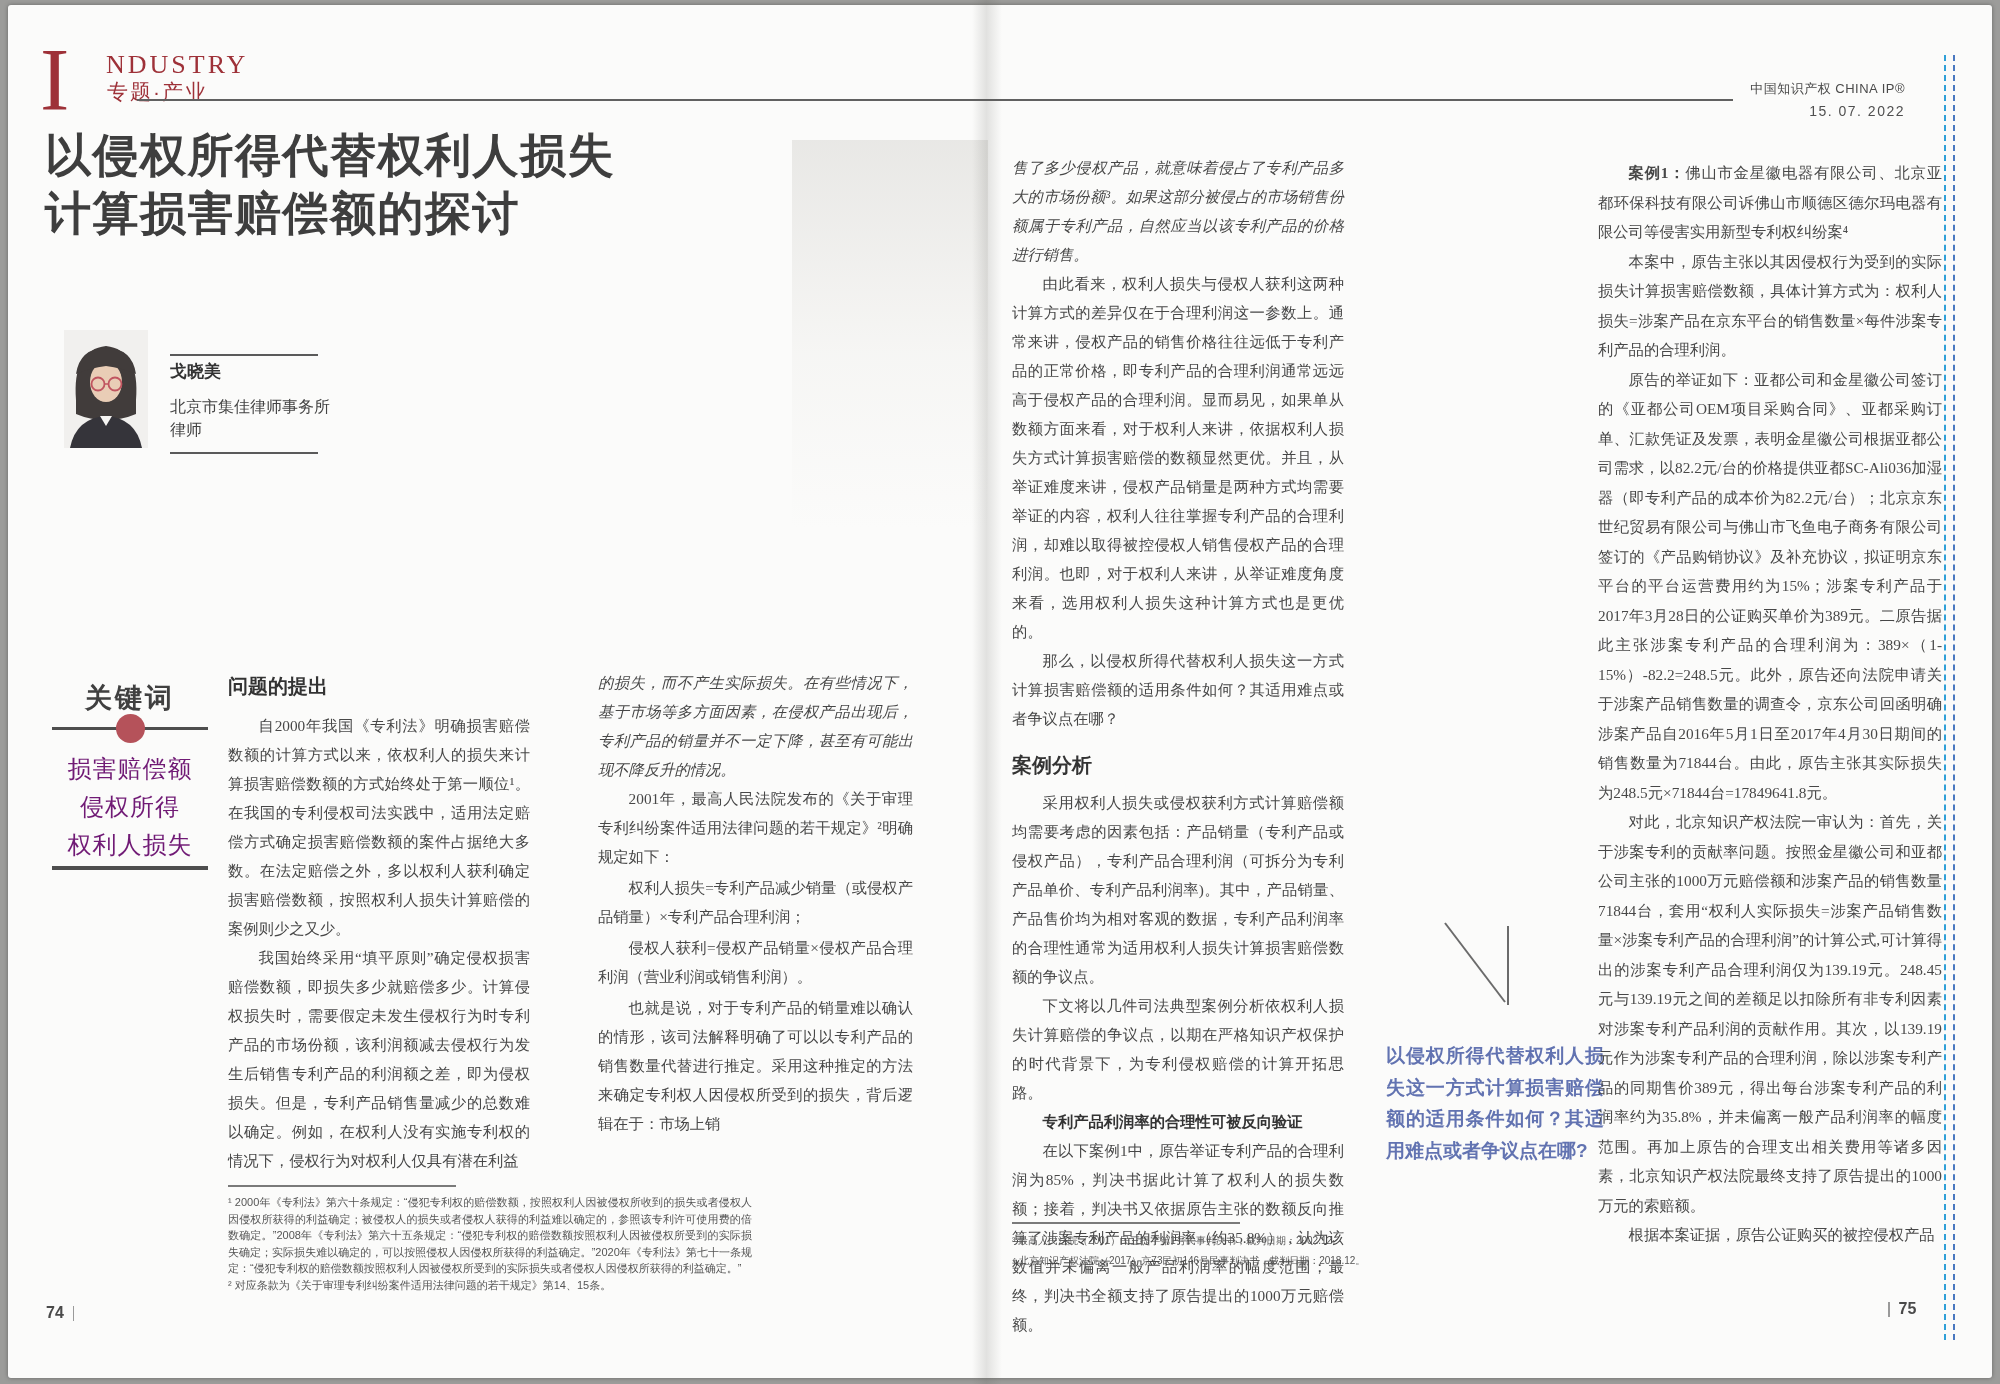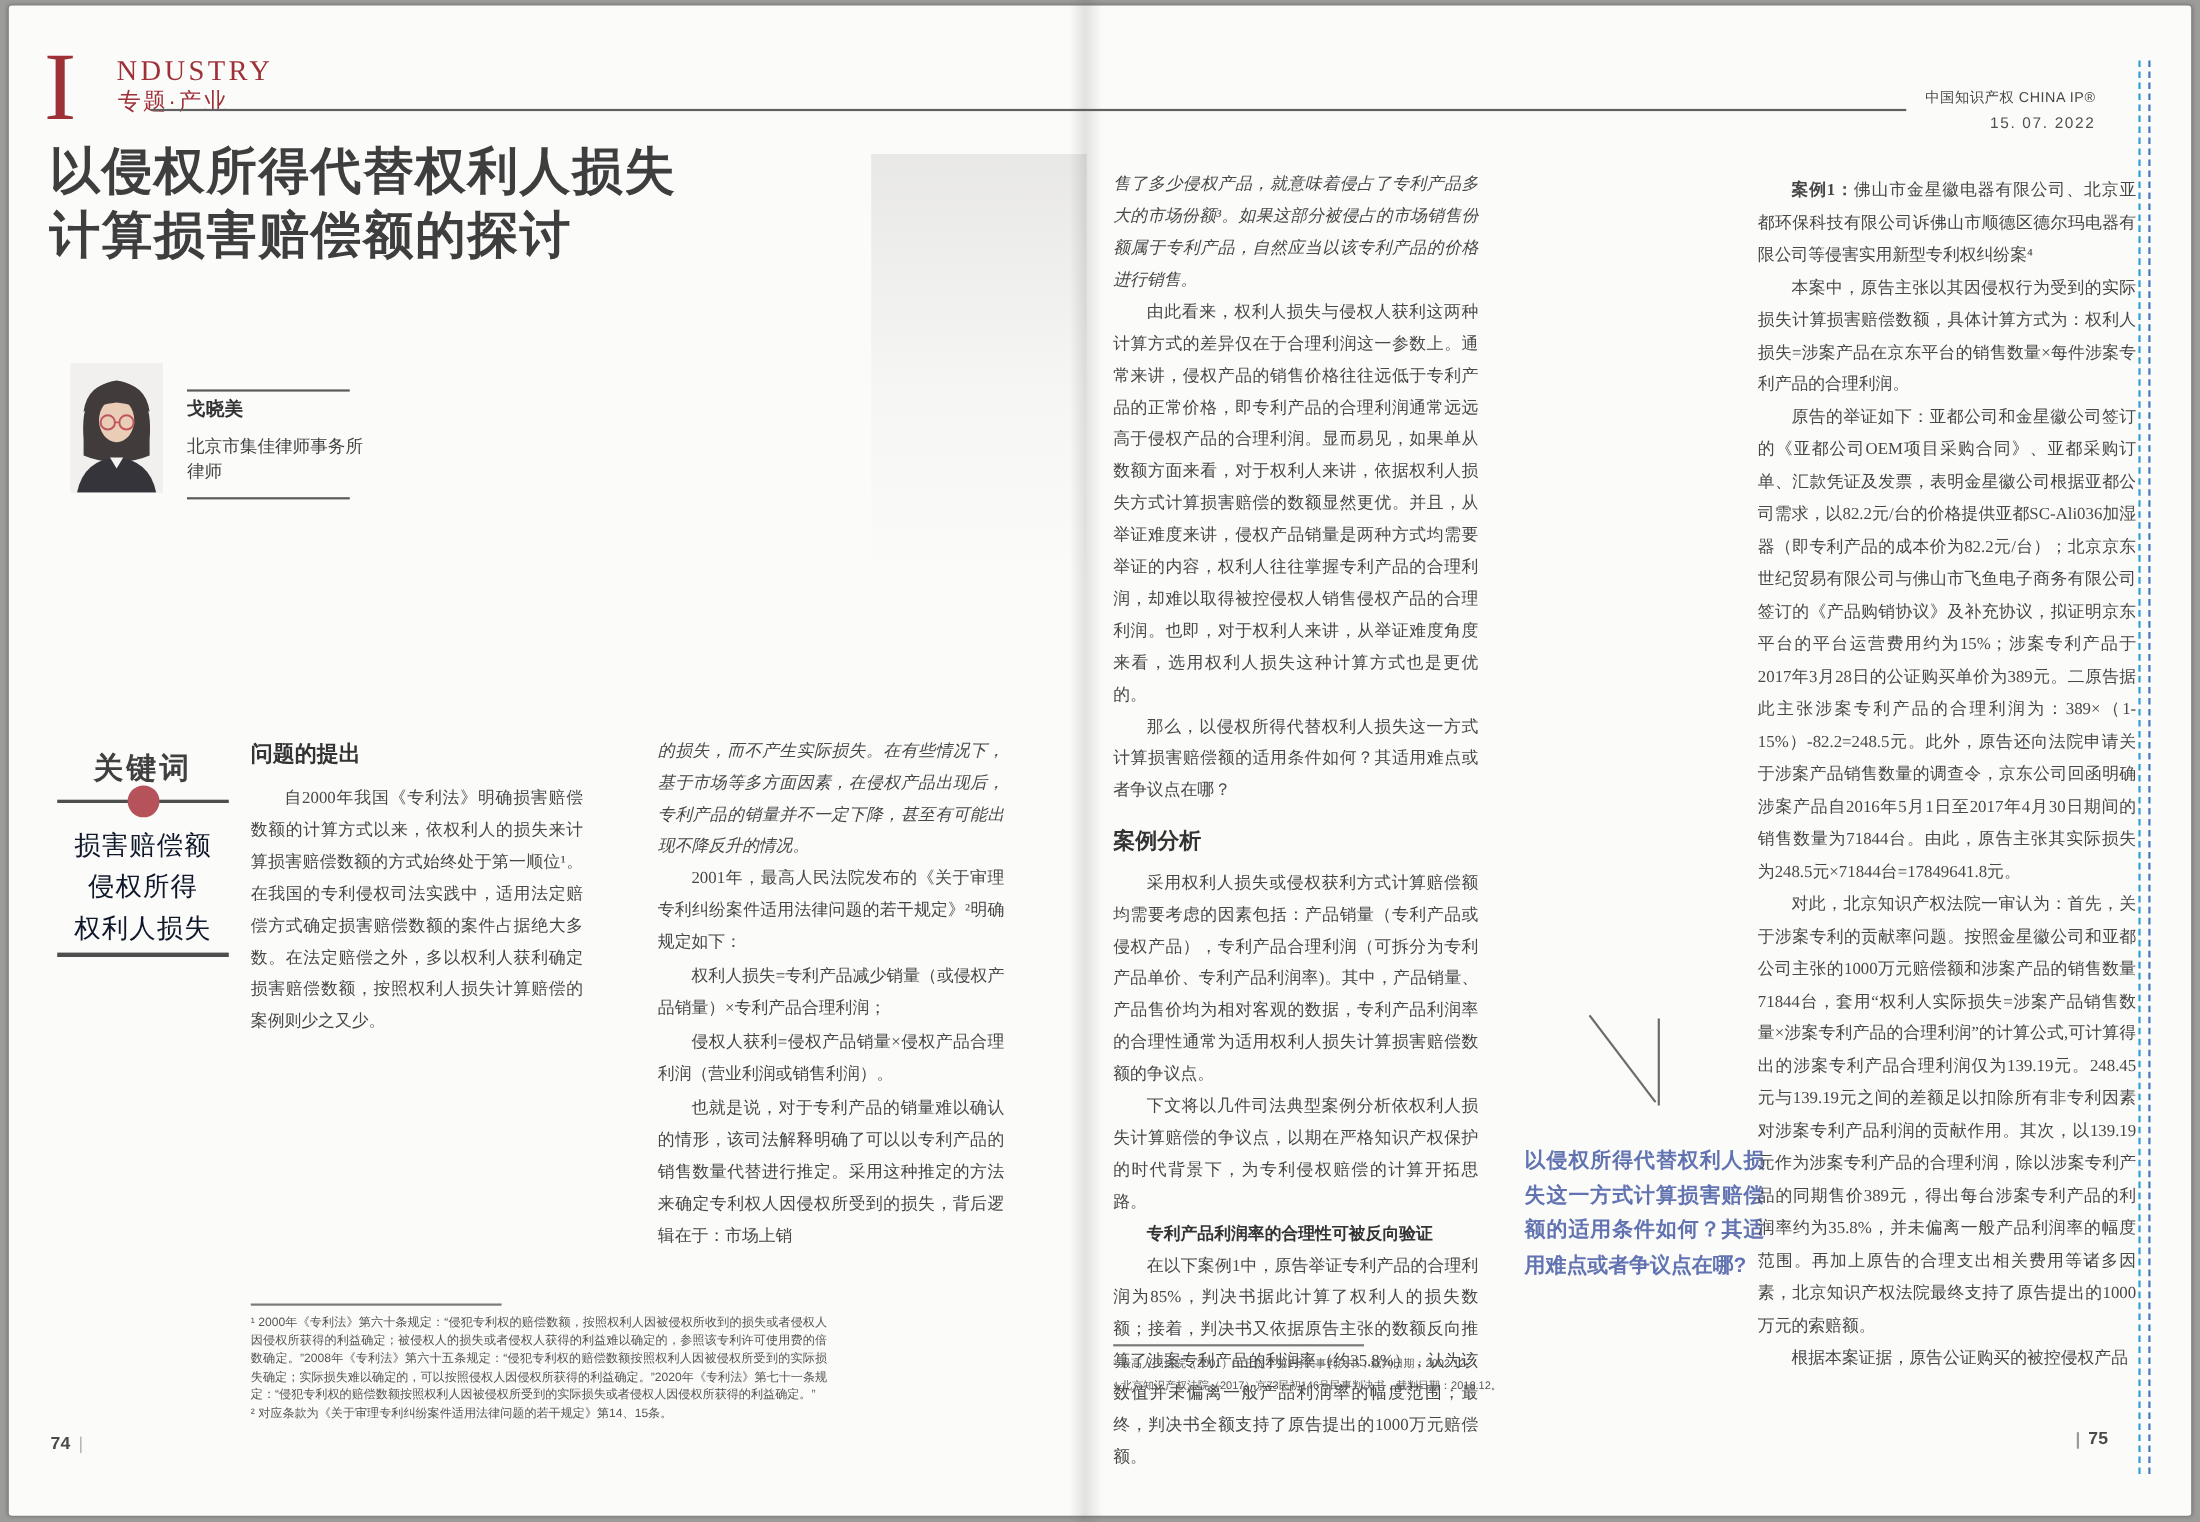--- a/index.html
+++ b/index.html
@@ -19,21 +19,21 @@
   
   .title{left:45px;top:126px;width:680px;font-size:46px;font-weight:bold;line-height:58px;letter-spacing:1.5px;color:#3e3e3e;}
   .photo{left:64px;top:330px;width:84px;height:118px;background:#f1f0ee;overflow:hidden;}
   .a-line{left:170px;width:148px;height:2px;background:#5a5a5a;}
   .a-name{left:170px;top:360px;font-size:17px;font-weight:bold;color:#333;}
   .a-aff{left:170px;top:395px;width:170px;font-size:16px;line-height:23px;color:#444;}
   
   .kw-h{left:50px;top:680px;width:160px;text-align:center;font-family:"Liberation Serif",serif;font-weight:bold;font-size:27px;letter-spacing:3px;color:#404040;}
   .kw-topline{left:52px;top:727px;width:156px;height:3px;background:#4e4e4e;}
   .kw-dot{left:116px;top:714px;width:29px;height:29px;border-radius:50%;background:#b5525a;}
-  .kw-items{left:40px;top:750px;width:180px;text-align:center;font-family:"Liberation Serif",serif;font-size:24px;line-height:38px;letter-spacing:1px;color:#0f172a;}
+  .kw-items{left:40px;top:750px;width:180px;text-align:center;font-family:"Liberation Serif",serif;font-size:24px;line-height:38px;letter-spacing:1px;color:#701a75;}
   .kw-botline{left:52px;top:866px;width:156px;height:4px;background:#4e4e4e;}
   
   .col{font-family:"Liberation Serif",serif;font-size:15.3px;line-height:29px;text-align:justify;color:#474747;}
   .col p{margin:0;text-indent:2em;}
   .col p.noind{text-indent:0;font-style:italic;}
   .col p.formula{margin:2px 0;}
   .col-h{font-family:"Liberation Sans",sans-serif;font-size:20px;font-weight:bold;color:#333;text-indent:0 !important;}
   .sub-h{font-family:"Liberation Sans",sans-serif;font-weight:bold;color:#333;}
   .c1L{left:228px;top:672px;width:302px;height:505px;}
   .c1L .col-h{margin-bottom:10px;}
@@ -109,20 +109,21 @@
   <div class="abs kw-items">
     <div>损害赔偿额</div>
     <div>侵权所得</div>
     <div>权利人损失</div>
   </div>
   <div class="abs kw-botline"></div>
 
   <div class="abs col c1L">
     <div class="col-h">问题的提出</div>
     <p>自2000年我国《专利法》明确损害赔偿数额的计算方式以来，依权利人的损失来计算损害赔偿数额的方式始终处于第一顺位¹。在我国的专利侵权司法实践中，适用法定赔偿方式确定损害赔偿数额的案件占据绝大多数。在法定赔偿之外，多以权利人获利确定损害赔偿数额，按照权利人损失计算赔偿的案例则少之又少。</p>
+    <p>我国始终采用“填平原则”确定侵权损害赔偿数额，即损失多少就赔偿多少。计算侵权损失时，需要假定未发生侵权行为时专利产品的市场份额，该利润额减去侵权行为发生后销售专利产品的利润额之差，即为侵权损失。但是，专利产品销售量减少的总数难以确定。例如，在权利人没有实施专利权的情况下，侵权行为对权利人仅具有潜在利益</p>
   </div>
 
   <div class="abs col c2L">
     <p class="noind">的损失，而不产生实际损失。在有些情况下，基于市场等多方面因素，在侵权产品出现后，专利产品的销量并不一定下降，甚至有可能出现不降反升的情况。</p>
     <p>2001年，最高人民法院发布的《关于审理专利纠纷案件适用法律问题的若干规定》²明确规定如下：</p>
     <p class="formula">权利人损失=专利产品减少销量（或侵权产品销量）×专利产品合理利润；</p>
     <p class="formula">侵权人获利=侵权产品销量×侵权产品合理利润（营业利润或销售利润）。</p>
     <p>也就是说，对于专利产品的销量难以确认的情形，该司法解释明确了可以以专利产品的销售数量代替进行推定。采用这种推定的方法来确定专利权人因侵权所受到的损失，背后逻辑在于：市场上销</p>
   </div>
 

